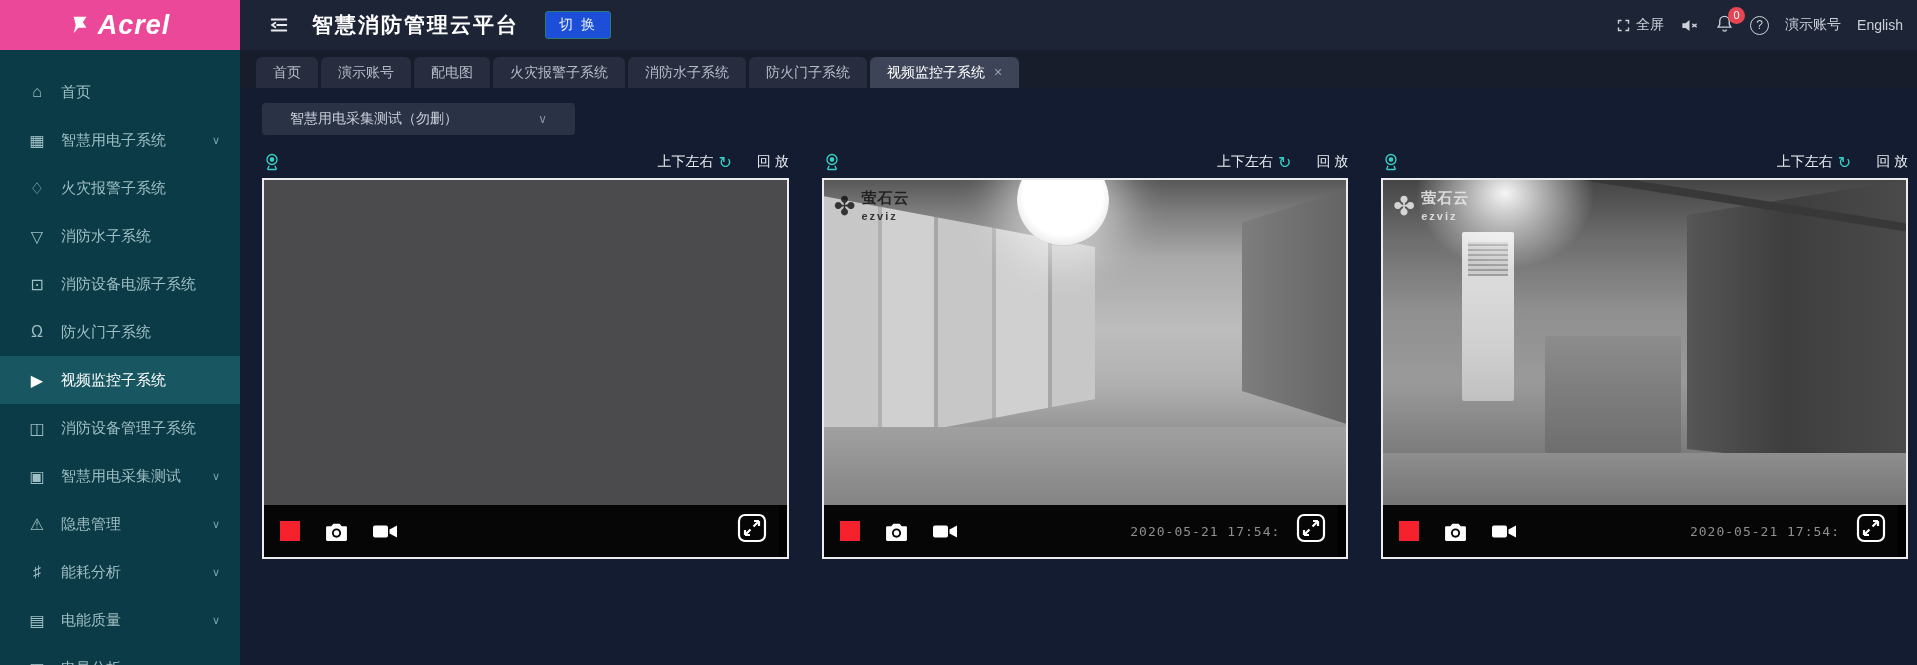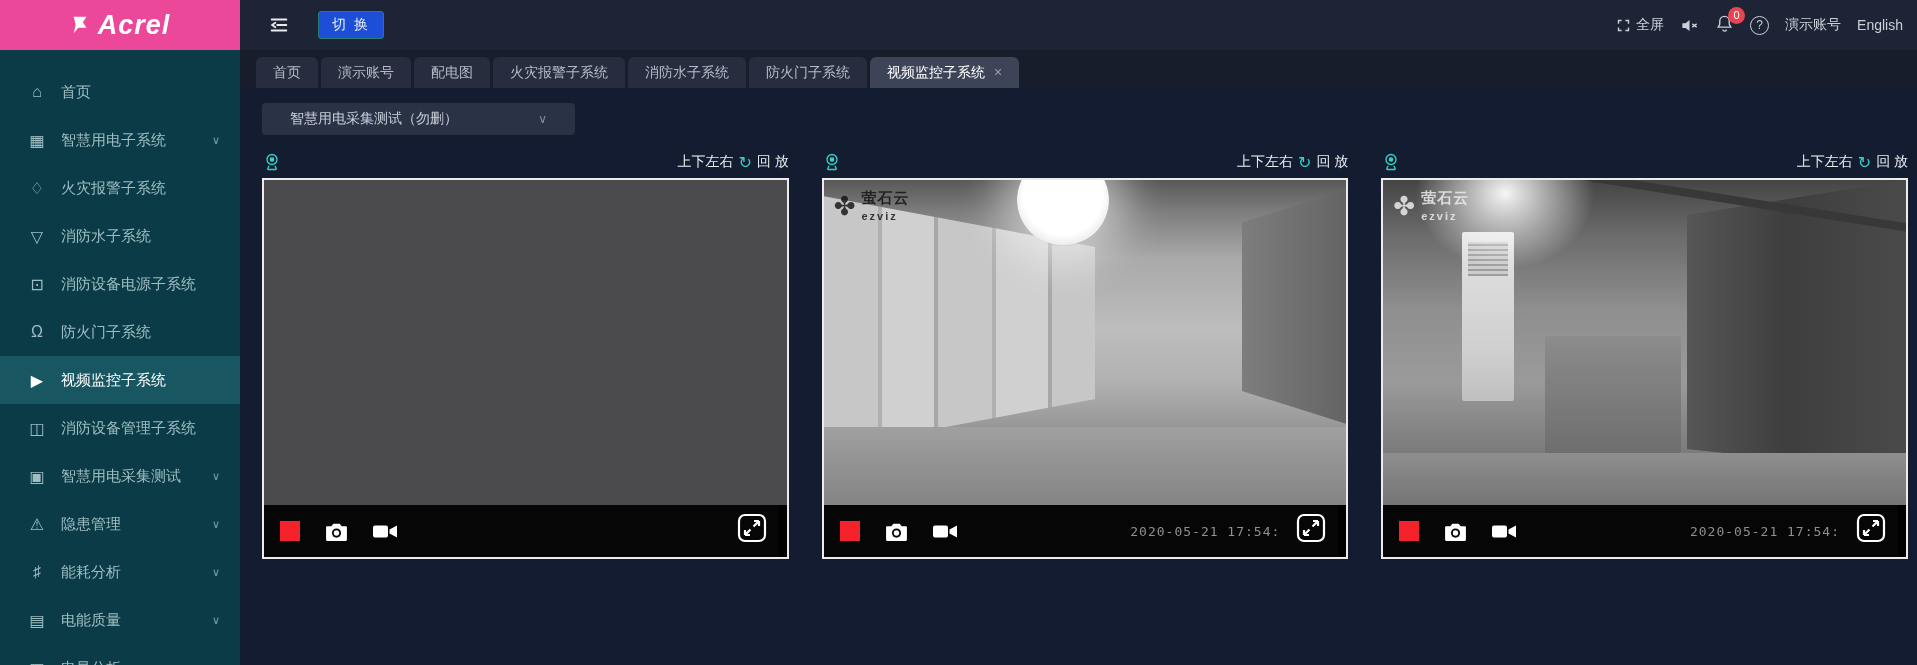--- a/index.html
+++ b/index.html
@@ -37,21 +37,21 @@
   
   .content { position:absolute; left:240px; top:88px; width:1677px; height:577px; background:#141c31; }
   .site-selector { margin:15px 0 0 22px; width:313px; height:32px; background:#2a3246; border-radius:4px; color:#c9ced9; font-size:14px; display:flex; align-items:center; padding:0 28px; cursor:pointer; }
   .sel-chevron { margin-left:auto; color:#8a90a0; font-size:12px; }
 
   .cam-grid { display:flex; gap:33px; margin:15px 9px 0 22px; }
   .cam-col { flex:1; min-width:0; }
   .cam-controls { height:24px; display:flex; align-items:center; justify-content:space-between; color:#e9ecef; font-size:14px; margin-bottom:4px; }
   .ctl-right { display:flex; align-items:center; gap:5px; }
   .replay-glyph { color:#36d2c8; font-size:16px; cursor:pointer; }
-  .ctl-link { cursor:pointer; }
+  .ctl-link { cursor:pointer;margin-left:20px; }
 
   .panel { position:relative; height:381px; border:2px solid #ececec; background:#000; }
   .video { position:absolute; left:0; right:0; top:0; bottom:52px; overflow:hidden; }
   .video.empty { background:#4b4b4e; }
   .scene-layer { position:absolute; }
 
   
   .v2-base { inset:0; background:linear-gradient(180deg,#585858 0%,#7e7e7e 10%,#a9a9a9 24%,#bdbdbd 46%,#b1b1b1 62%,#909090 80%,#7f7f7f 100%); }
   .v2-cabs-l { left:0; top:5%; width:52%; height:78%;
      background:repeating-linear-gradient(90deg,#c7c7c7 0 54px,#b0b0b0 54px 58px,#d0d0d0 58px 110px,#a7a7a7 110px 114px);
@@ -168,20 +168,21 @@
       </div>
   </div>
 </div>
 
 <div class="header">
   <div class="fold-btn">
     <svg width="22" height="22" viewBox="0 0 24 24" fill="none" stroke="#e8eaee" stroke-width="2" stroke-linecap="round">
       <path d="M4 6 h16 M10 12 h10 M4 18 h16 M8 9.5 L4.5 12 L8 14.5"></path>
     </svg>
   </div>
+  <div class="app-title">智慧消防管理云平台</div>
   <div class="switch-btn">切 换</div>
   <div class="header-right">
     <div class="hr-item">
       <svg width="15" height="15" viewBox="0 0 24 24" fill="none" stroke="#ccd1d9" stroke-width="2.2">
         <path d="M9 4 H4 v5 M15 4 h5 v5 M20 15 v5 h-5 M9 20 H4 v-5"></path>
       </svg>
       <span>全屏</span>
     </div>
     <div class="hr-item">
       <svg width="19" height="19" viewBox="0 0 24 24">

